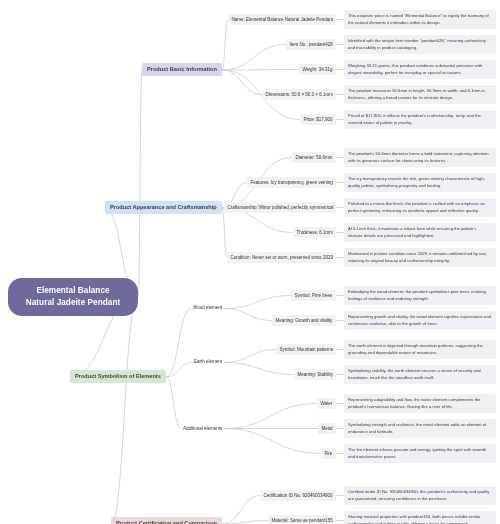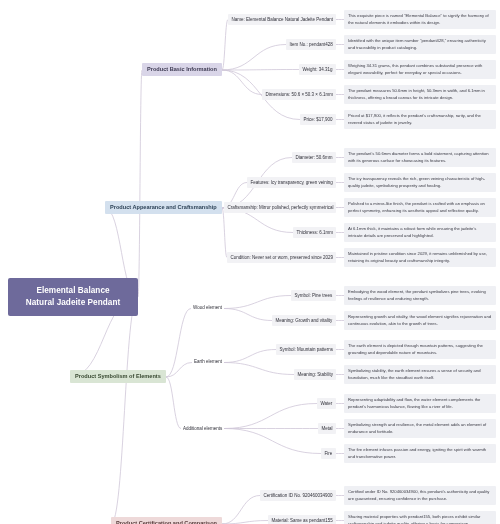--- a/index.html
+++ b/index.html
@@ -11,21 +11,21 @@
     position:relative;
   }
   #canvas{position:absolute;left:0;top:0;width:500px;height:524px;}
   svg.links{position:absolute;left:0;top:0;width:500px;height:524px;overflow:visible;}
   svg.links path{fill:none;stroke:#cfc7d8;stroke-width:0.8;}
 
   .node{position:absolute;box-sizing:border-box;}
 
   .root{
     background:#6e6a9b;color:#ffffff;
-    border-radius:2px;
+    border-radius:14px;
     font-size:8.2px;font-weight:bold;line-height:1.45;
     text-align:center;
     padding:7px 16px;
     letter-spacing:0.05px;
   }
 
   .branch{
     font-size:5.6px;font-weight:bold;line-height:1.3;
     padding:3.2px 5px;border-radius:1px;
     white-space:nowrap;

